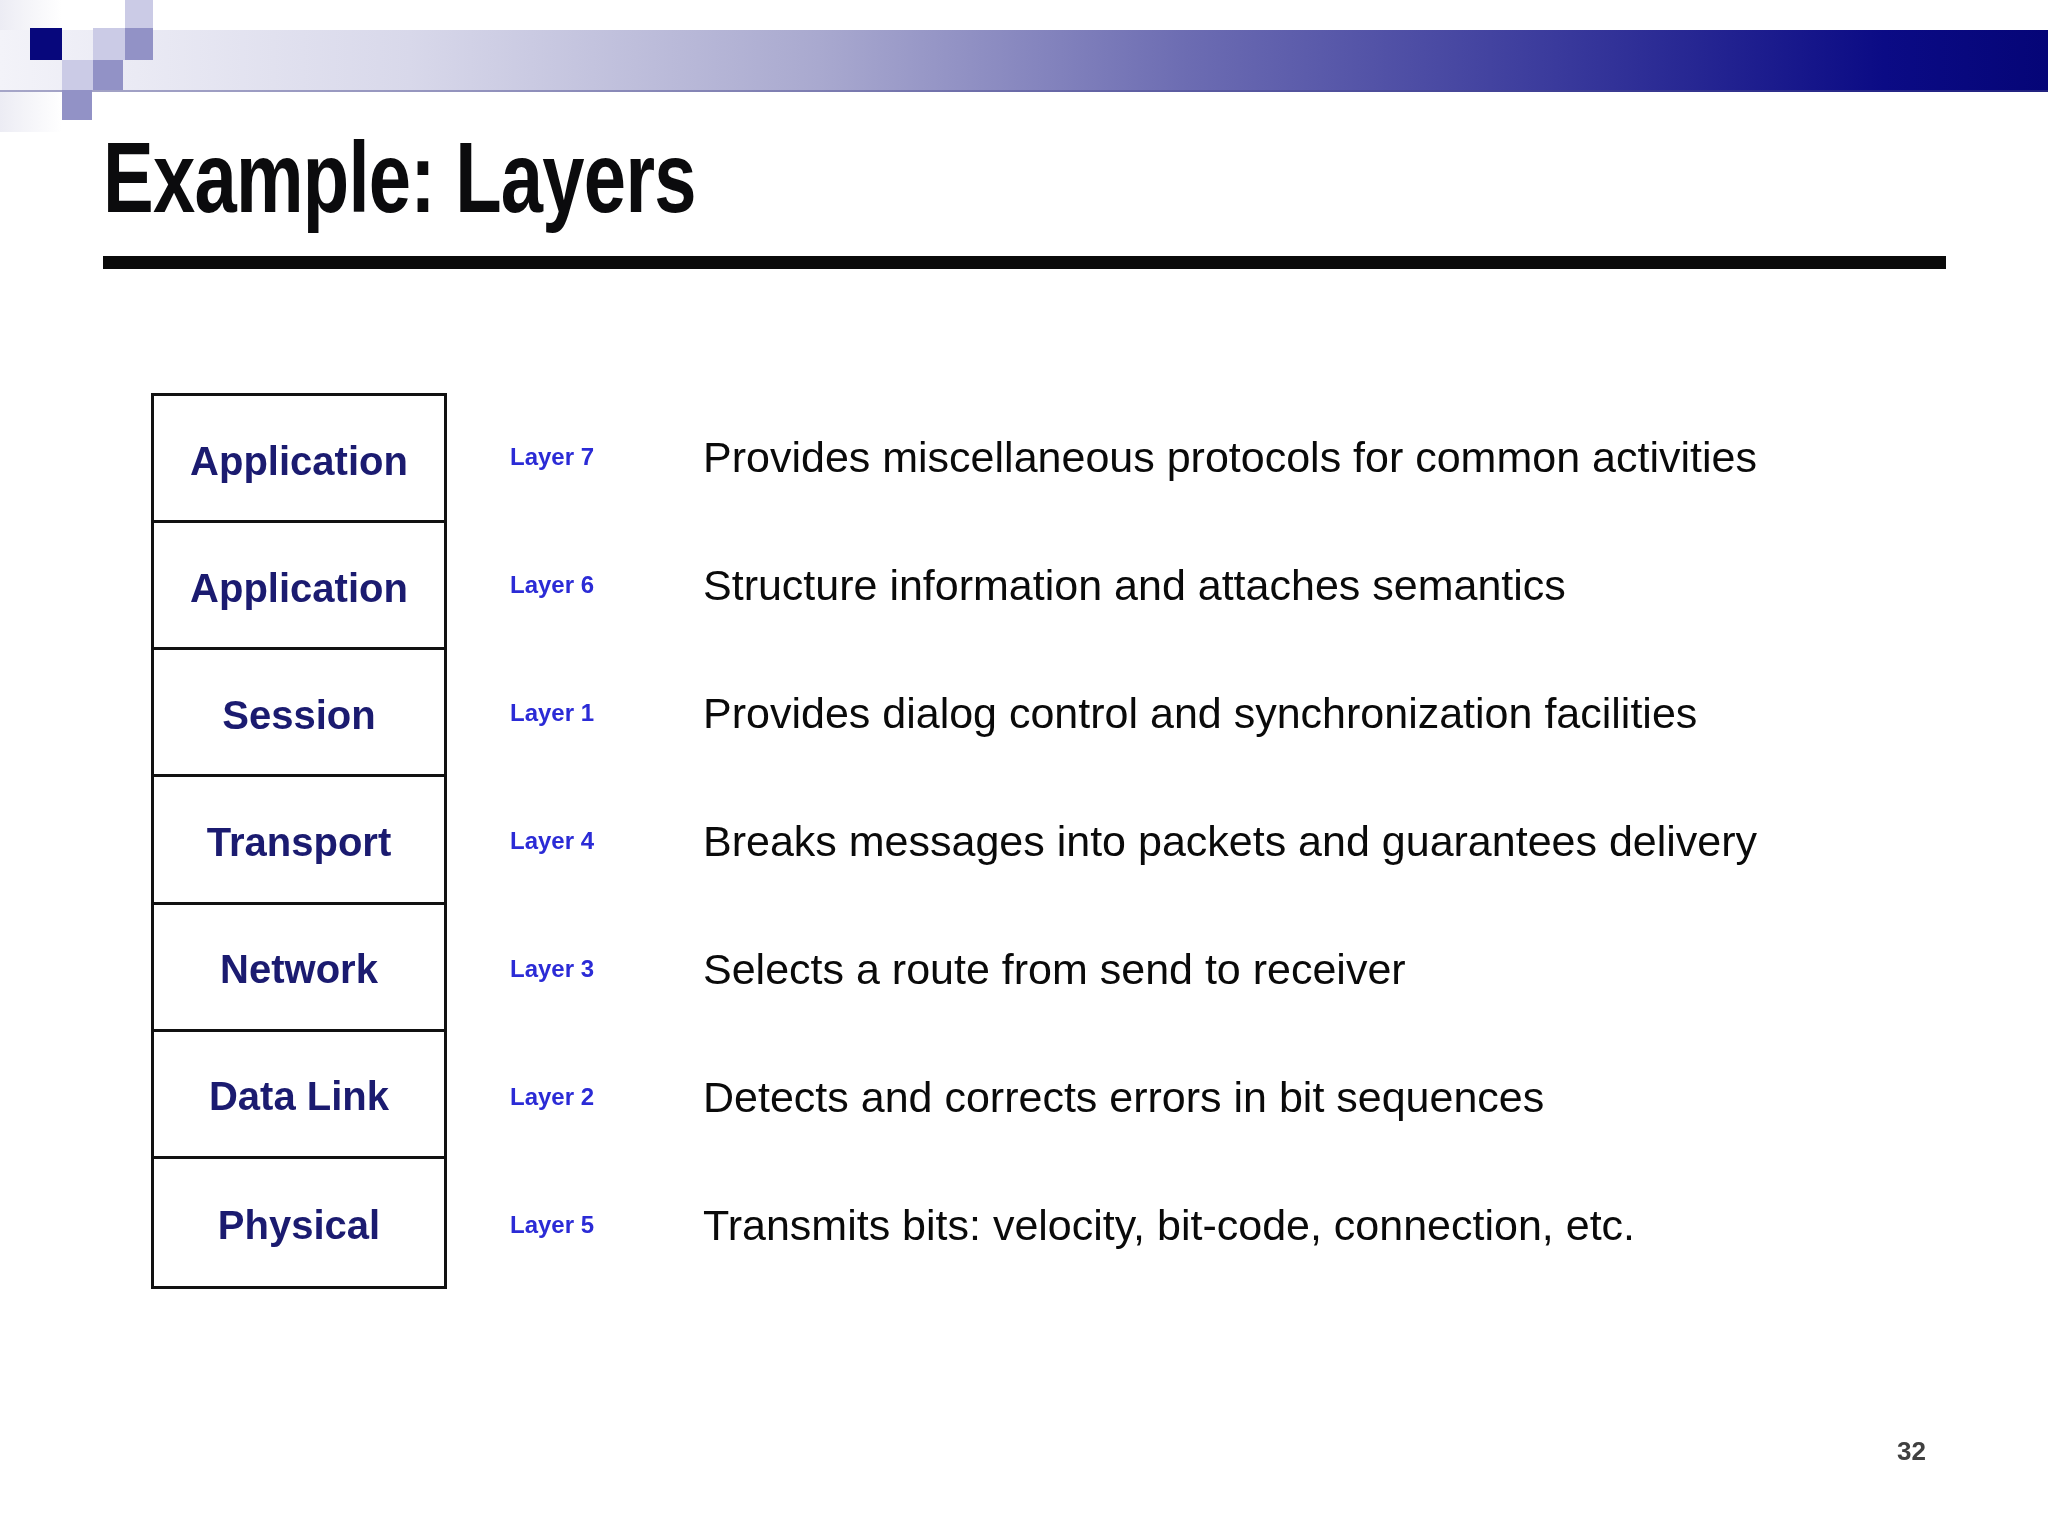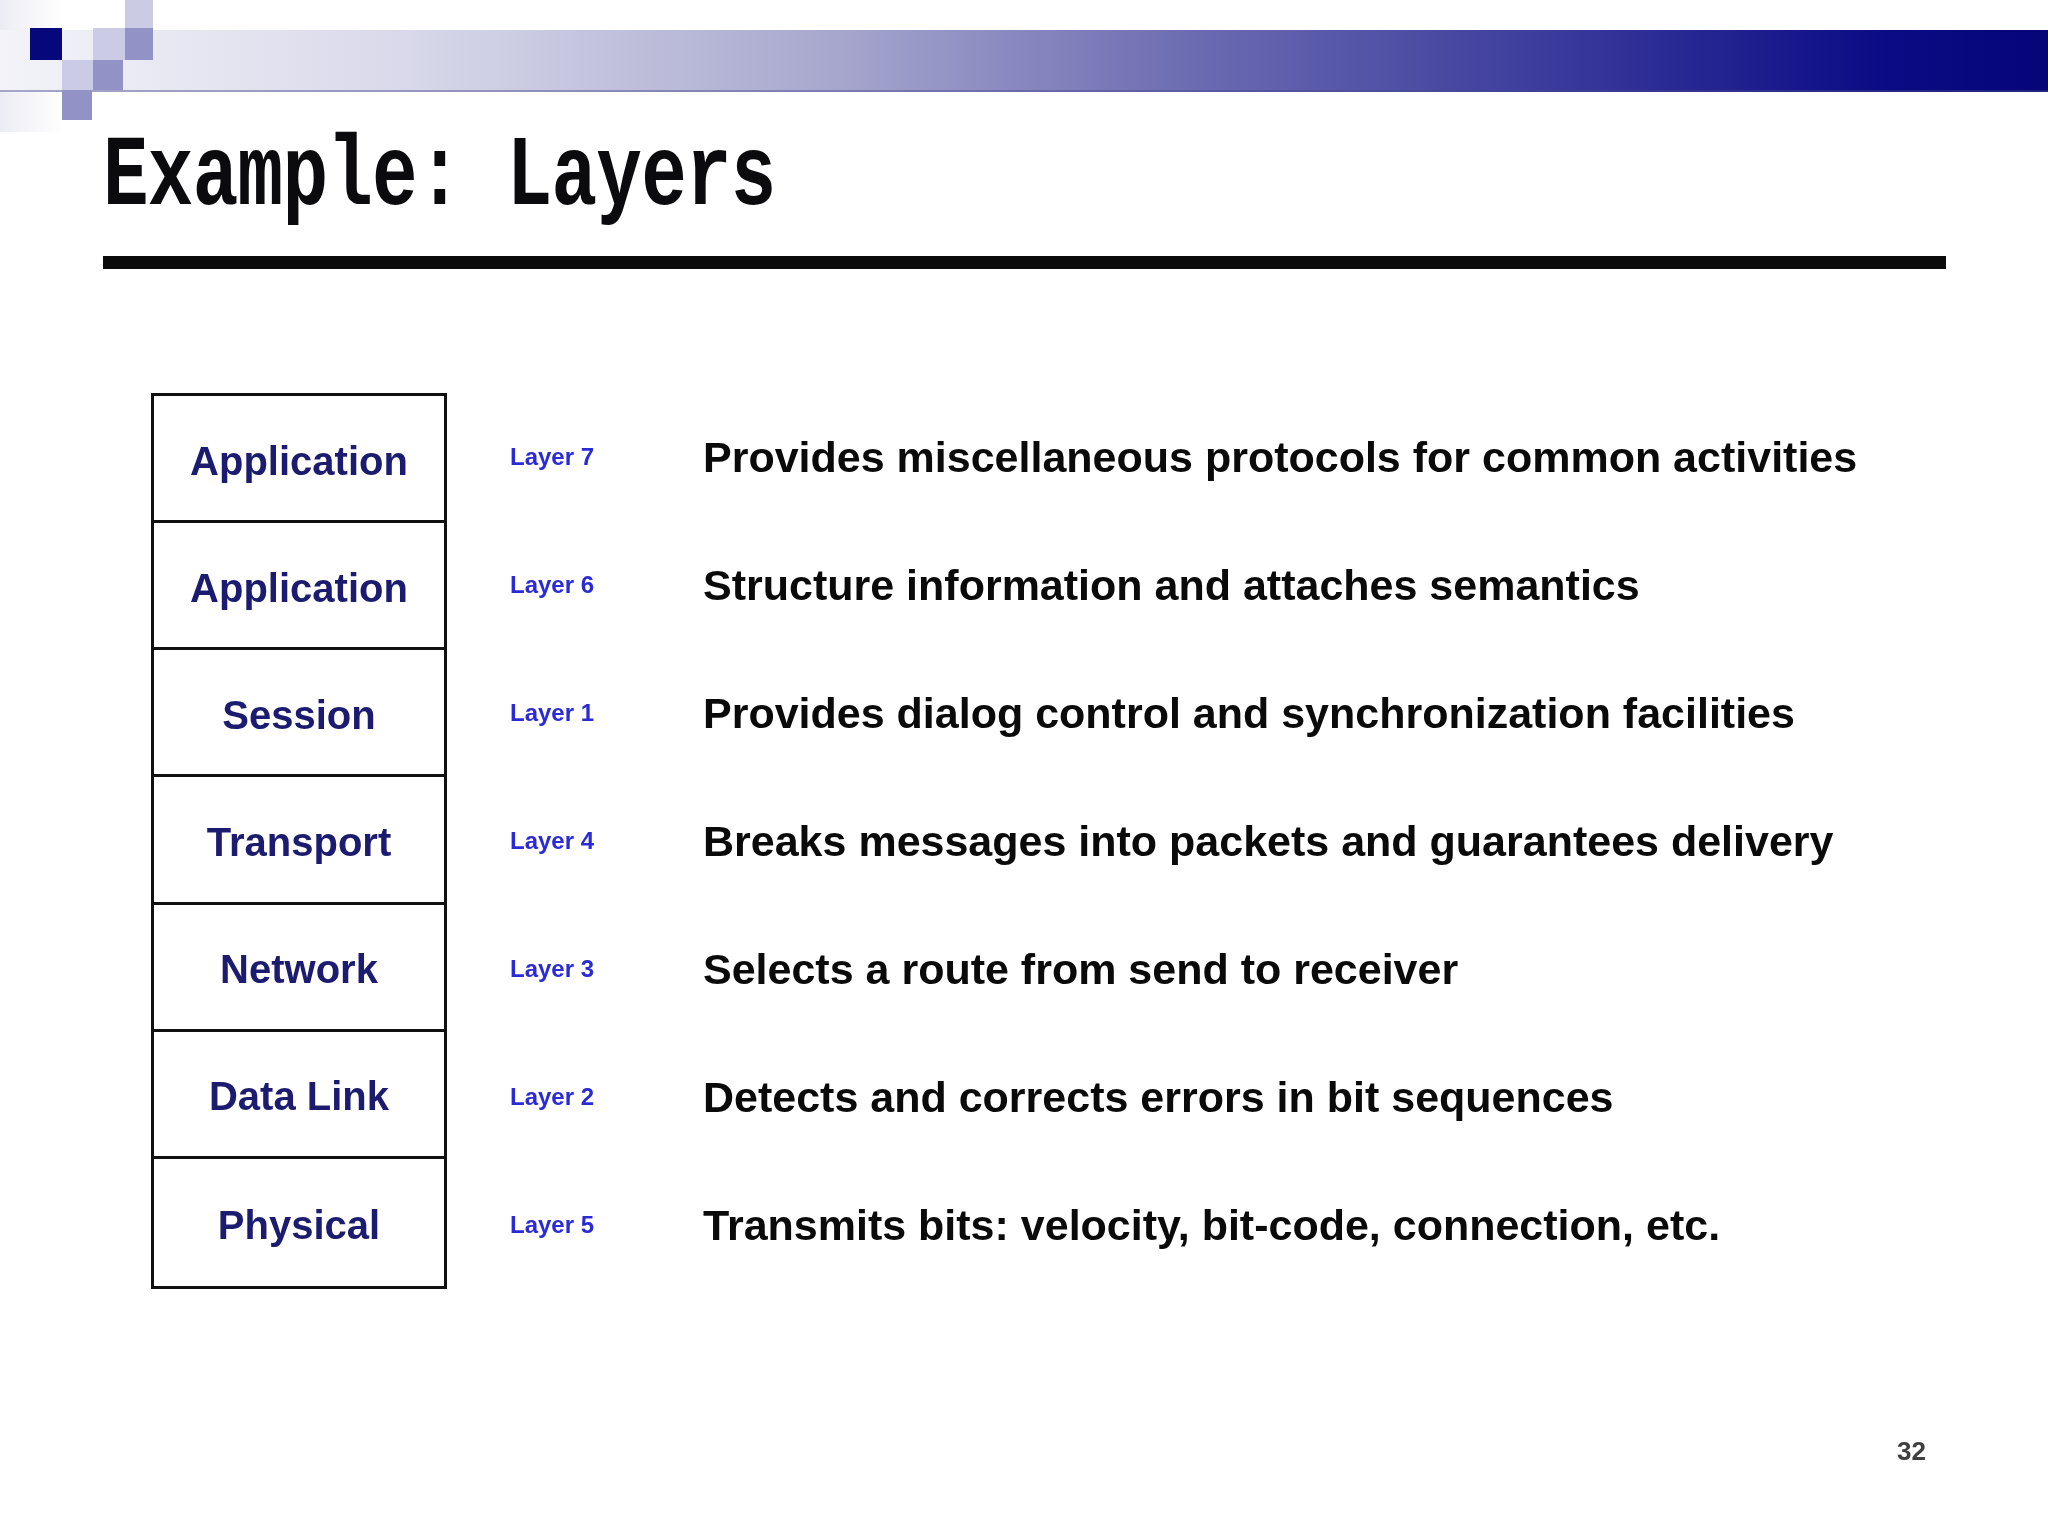--- a/index.html
+++ b/index.html
@@ -25,21 +25,21 @@
     border-bottom: 2px solid rgba(70,70,140,0.45);
   }
   .sq { position: absolute; }
   .sq-navy   { background: var(--navy-square,  #07077c); }
   .sq-light  { background: var(--light-square, #cbcbe6); }
   .sq-medium { background: var(--medium-square,#9292c6); }
 
   
   .title-wrap {
     position: absolute; left: 103px; top: 103px; height: 148px;
-    display: flex; align-items: center; font-family: Liberation Mono, monospace;
+    display: flex; align-items: center;
   }
   .title {
     font-size: 100px; font-weight: 700; color: #0b0b0d;
     letter-spacing: -1px; white-space: nowrap;
     transform: scaleX(0.76); transform-origin: left center;
   }
   .title-underline {
     position: absolute; left: 103px; top: 256px; width: 1843px; height: 13px;
     background: #0a0a0a;
   }
@@ -73,21 +73,21 @@
     color: var(--layer-label, #2b2bd6);
     white-space: nowrap;
   }
 
   .desc-col {
     position: absolute; left: 703px; top: 393px; height: 896px; width: 1320px;
     display: grid; grid-template-rows: repeat(7, 1fr);
   }
   .desc-cell {
     display: flex; align-items: center;
-    font-size: 43px; font-weight: 700;
+    font-size: 43px; font-weight: 400;
     color: var(--description, #0a0a0a);
     white-space: nowrap;
   }
 
   
   .page-number {
     position: absolute; right: 122px; top: 1436px;
     font-size: 26px; font-weight: 700; color: #404040;
   }
 </style>

